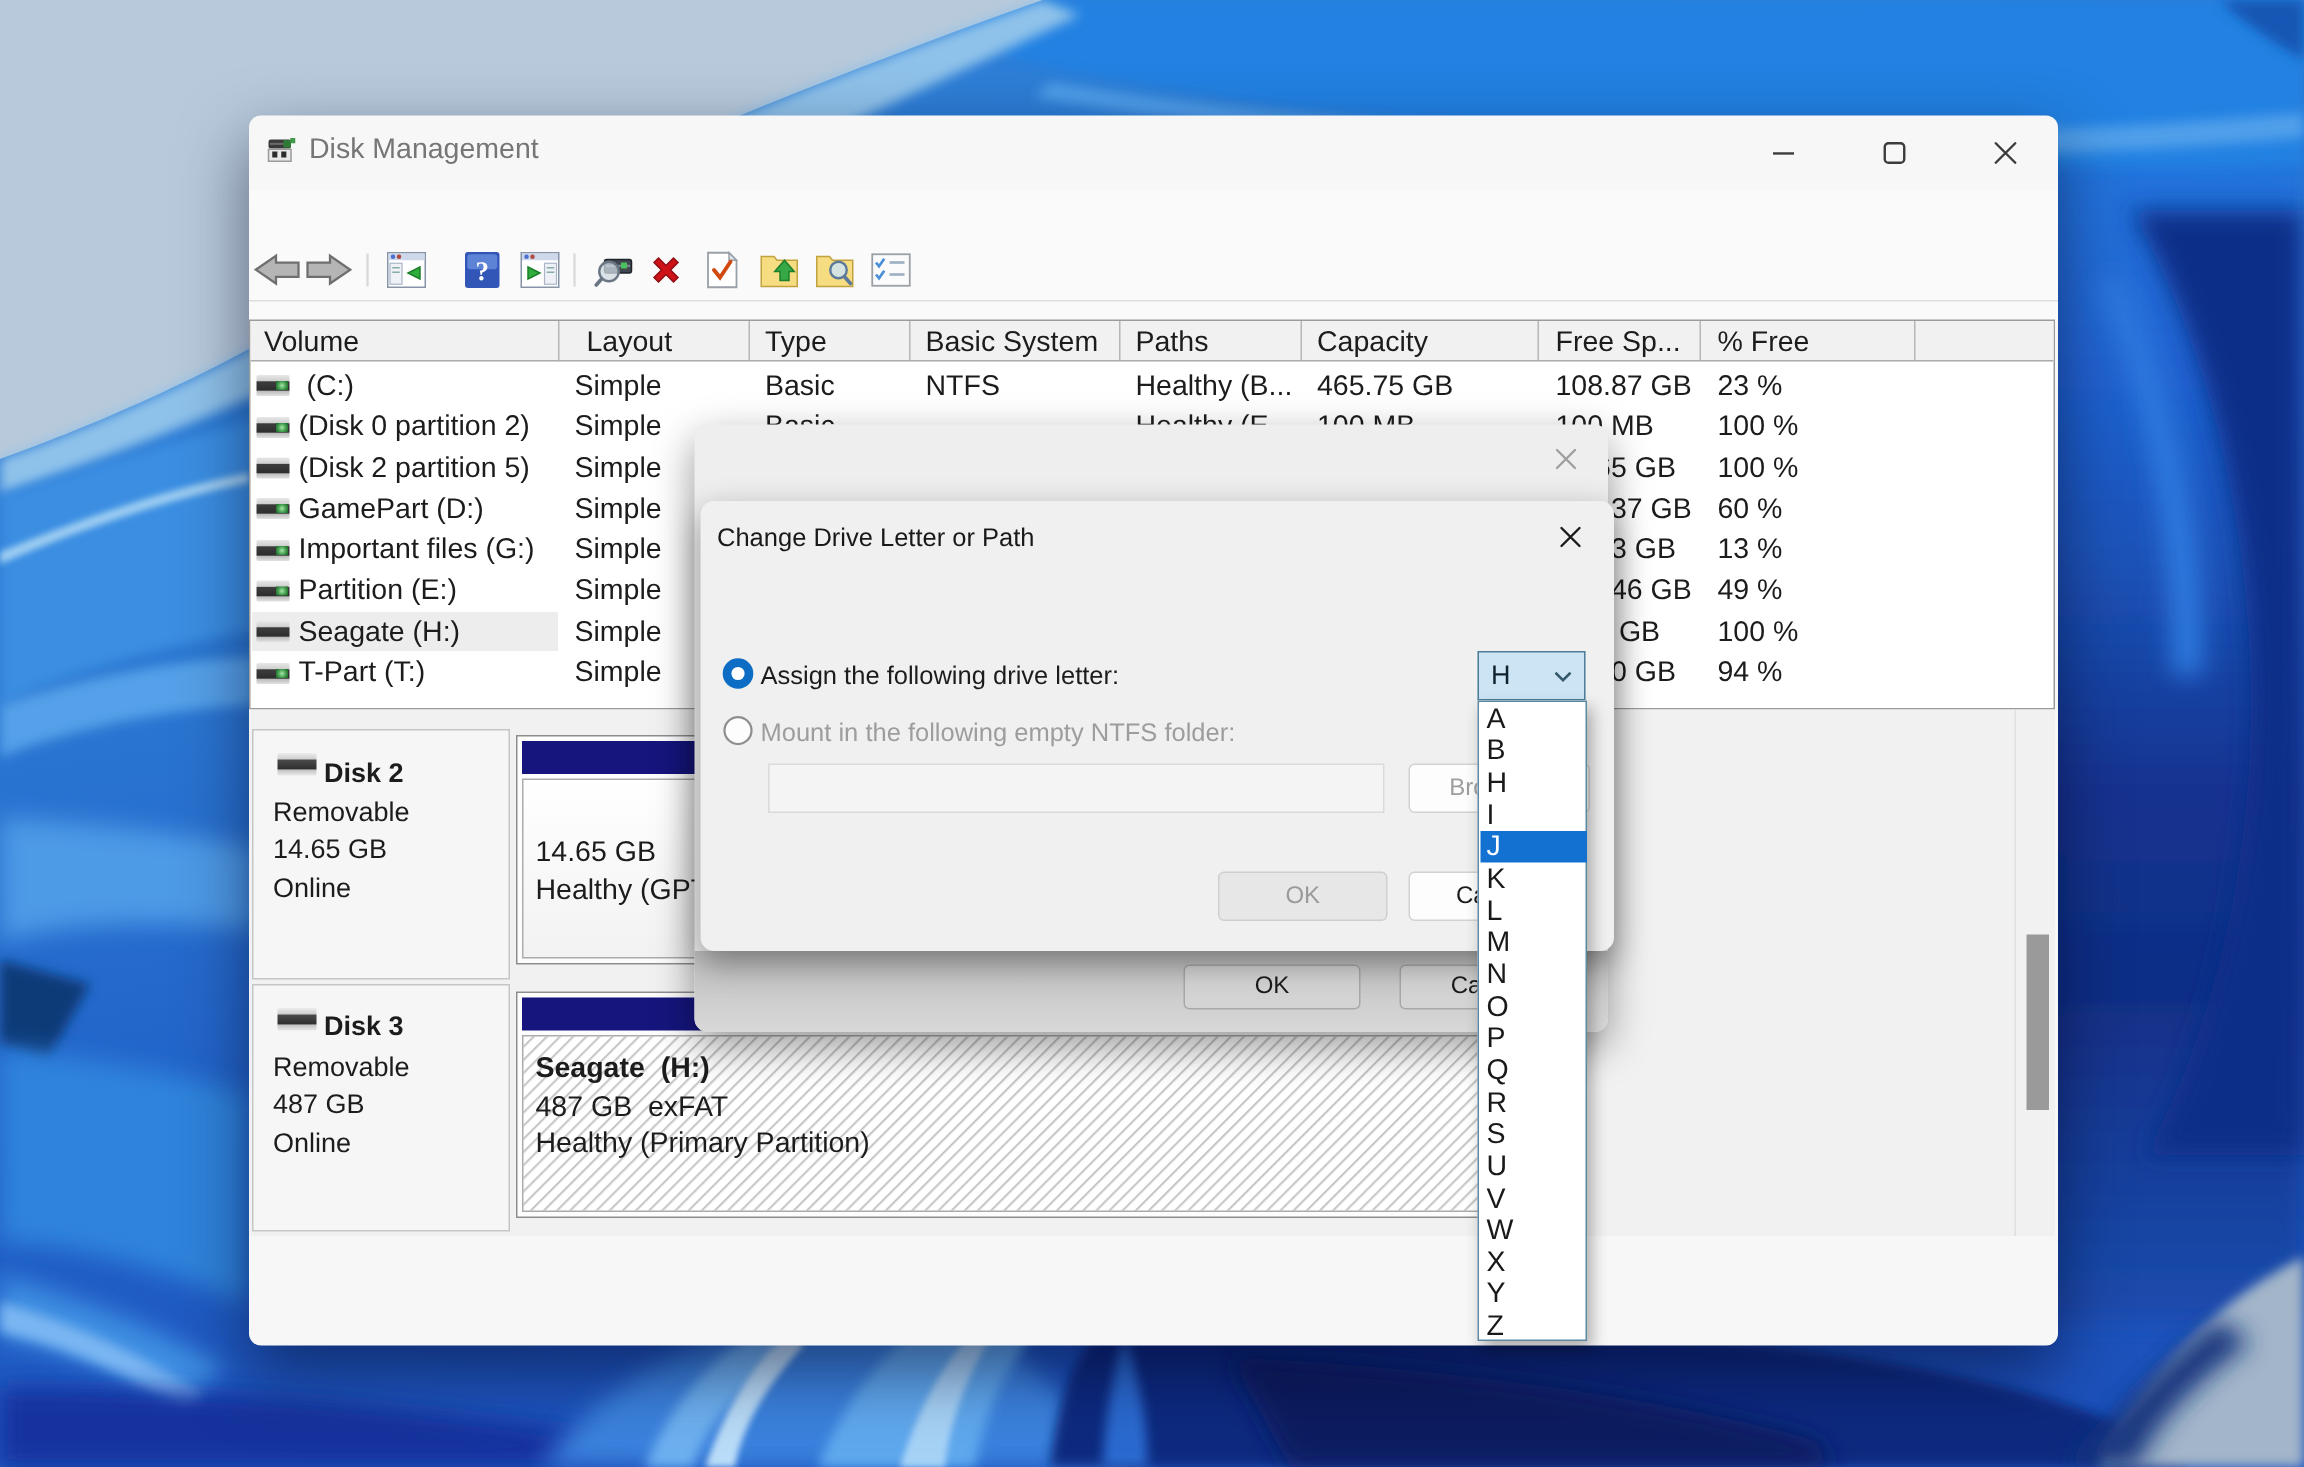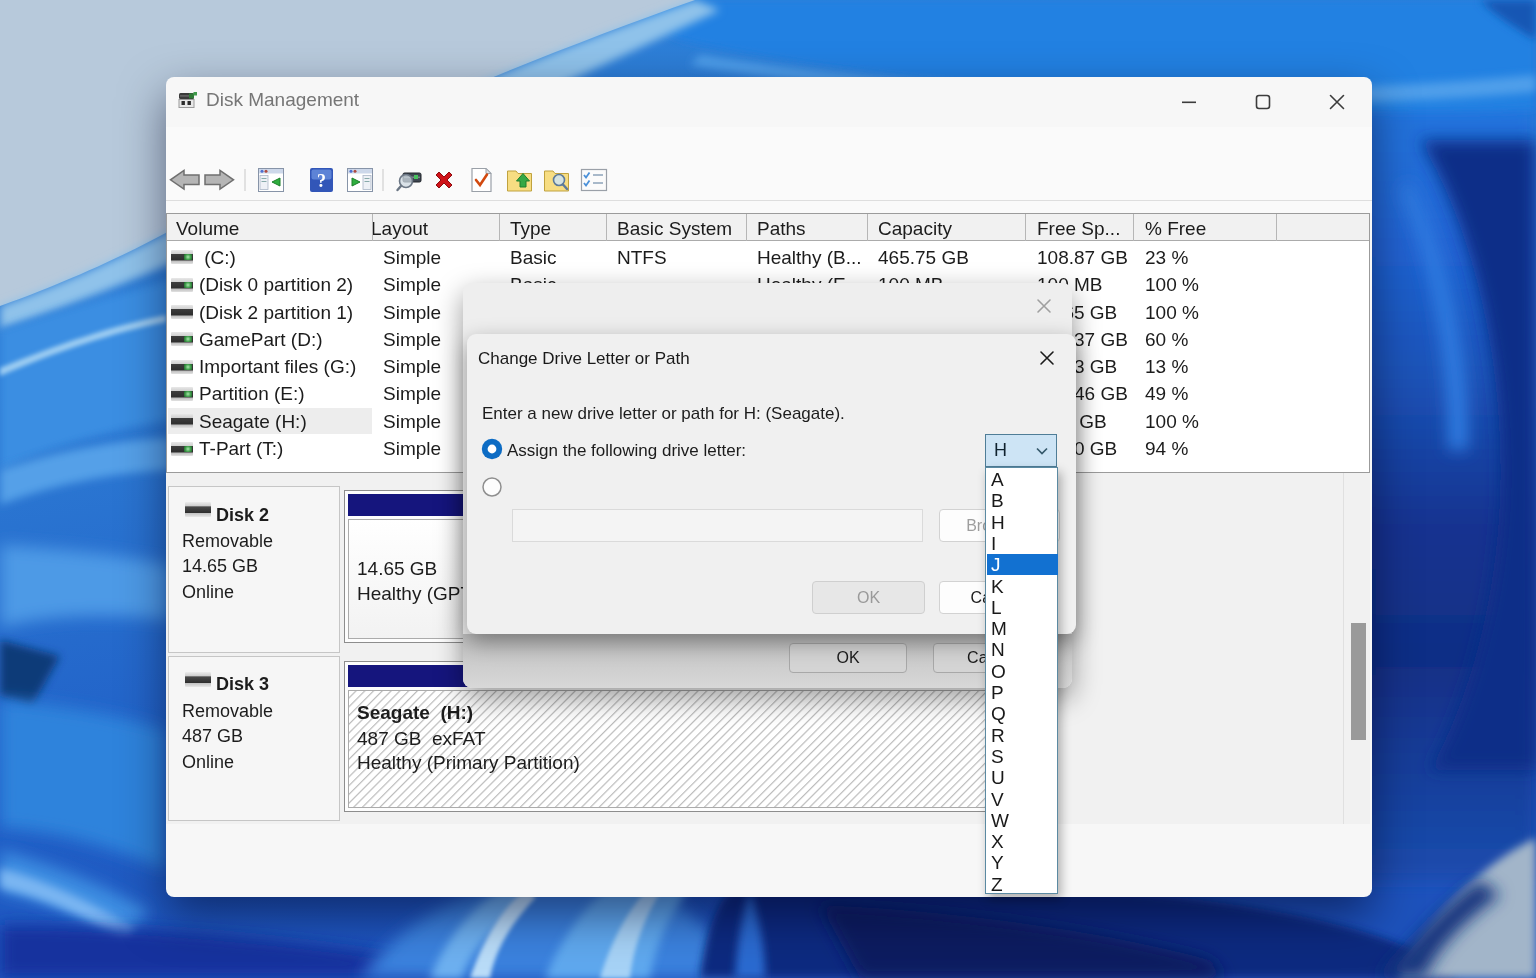--- a/index.html
+++ b/index.html
@@ -179,21 +179,21 @@
         <path d="M3,14 L5,16.5 L8.5,11.5" fill="none" stroke="#4a90d9" stroke-width="1.8"></path>
         <line x1="12" y1="6" x2="22" y2="6" stroke="#9fb2c4" stroke-width="1.8"></line>
         <line x1="12" y1="14" x2="22" y2="14" stroke="#9fb2c4" stroke-width="1.8"></line>
       </g>
     </svg>
   </div>
 
   <div class="abs" style="left:0;top:136px;width:1204px;height:260px;background:#fff;border:1px solid #9b9b9b">
     <div class="abs" style="left:0;top:0;width:1202px;height:27px;background:#f1f1f1;border-bottom:1px solid #ababab">
       <div class="abs t16" style="left:9px;top:4px">Volume</div>
-      <div class="abs t16" style="left:204px;top:4px">Layout</div>
+      <div class="abs t16" style="left:224px;top:4px">Layout</div>
       <div class="abs t16" style="left:343px;top:4px">Type</div>
       <div class="abs t16" style="left:450px;top:4px">Basic System</div>
       <div class="abs t16" style="left:590px;top:4px">Paths</div>
       <div class="abs t16" style="left:711px;top:4px">Capacity</div>
       <div class="abs t16" style="left:870px;top:4px">Free Sp...</div>
       <div class="abs t16" style="left:978px;top:4px">% Free</div>
       <div class="abs" style="left:205px;top:0;width:1px;height:27px;background:#b6b6b6"></div>
       <div class="abs" style="left:332px;top:0;width:1px;height:27px;background:#b6b6b6"></div>
       <div class="abs" style="left:439px;top:0;width:1px;height:27px;background:#b6b6b6"></div>
       <div class="abs" style="left:579px;top:0;width:1px;height:27px;background:#b6b6b6"></div>
@@ -218,21 +218,21 @@
           <div class="abs" style="right:1px;top:4px;width:8px;height:6px;background:radial-gradient(circle at 50% 50%, #a5e8a8 0%, #3f9a4a 55%, #1d5c28 100%)"></div>
         </div>
         <div class="abs t16" style="left:32px;top:60.2px">(Disk 0 partition 2)</div>
         <div class="abs t16" style="left:216px;top:60.2px">Simple</div>
         <div class="abs t16" style="left:343px;top:60.2px">Basic</div>
         <div class="abs t16" style="left:590px;top:60.2px">Healthy (E...</div>
         <div class="abs t16" style="left:711px;top:60.2px">100 MB</div>
         <div class="abs t16" style="left:870px;top:60.2px">100 MB</div>
         <div class="abs t16" style="left:978px;top:60.2px">100 %</div>
         <div class="abs" style="left:4px;top:91px;width:22px;height:14px;background:linear-gradient(#e8e8e8 0%,#cfcfcf 28%,#3c3c3c 32%,#2e2e2e 72%,#bdbdbd 78%,#e2e2e2 100%);border-radius:1px"></div>
-        <div class="abs t16" style="left:32px;top:87.5px">(Disk 2 partition 1)</div>
+        <div class="abs t16" style="left:32px;top:87.5px">(Disk 2 partition 5)</div>
         <div class="abs t16" style="left:216px;top:87.5px">Simple</div>
         <div class="abs t16" style="left:343px;top:87.5px">Basic</div>
         <div class="abs t16" style="left:590px;top:87.5px">Healthy (E...</div>
         <div class="abs t16" style="left:711px;top:87.5px">14.65 GB</div>
         <div class="abs t16" style="left:870px;top:87.5px">12.65 GB</div>
         <div class="abs t16" style="left:978px;top:87.5px">100 %</div>
         <div class="abs" style="left:4px;top:118.30000000000001px;width:22px;height:14px;background:linear-gradient(#e8e8e8 0%,#cfcfcf 28%,#3c3c3c 32%,#2e2e2e 72%,#bdbdbd 78%,#e2e2e2 100%);border-radius:1px">
           <div class="abs" style="right:1px;top:4px;width:8px;height:6px;background:radial-gradient(circle at 50% 50%, #a5e8a8 0%, #3f9a4a 55%, #1d5c28 100%)"></div>
         </div>
         <div class="abs t16" style="left:32px;top:114.80000000000001px">GamePart (D:)</div>
@@ -336,29 +336,29 @@
   <div class="abs" style="left:0;top:351px;width:609px;height:54px;background:linear-gradient(#bfbfbf,#d8d8d8);border-radius:0 0 9px 9px"></div>
   <div class="abs" style="left:326px;top:360px;width:118px;height:30px;background:#d4d4d4;border:1px solid #a8a8a8;border-radius:4px;font-size:16px;color:#1b1b1b;text-align:center;line-height:28px">OK</div>
   <div class="abs" style="left:470px;top:360px;width:118px;height:30px;background:#d4d4d4;border:1px solid #a8a8a8;border-radius:4px;font-size:16px;color:#1b1b1b;text-align:center;line-height:28px">Cancel</div>
 </div>
 
 <div class="abs" style="left:467px;top:334px;width:609px;height:300px;background:#f0f0f0;border-radius:9px;box-shadow:0 8px 22px rgba(0,0,0,.38)">
   <div class="abs" style="left:11px;top:15px;font-size:17px;color:#191919;white-space:nowrap">Change Drive Letter or Path</div>
   <svg class="abs" style="left:569px;top:13px" width="22" height="22" viewBox="0 0 22 22">
       <path d="M5,5 L17,17 M17,5 L5,17" stroke="#1b1b1b" stroke-width="1.6" stroke-linecap="round"></path>
     </svg>
-  <div class="abs d17" style="left:15px;top:70px">Enter a new drive letter or path for H: (Seagate).</div>
   <svg class="abs" style="left:14px;top:104px" width="22" height="22" viewBox="0 0 22 22">
     <circle cx="11" cy="11" r="10.2" fill="#0d6cc4"></circle>
     <circle cx="11" cy="11" r="4.4" fill="#fff"></circle>
   </svg>
   <div class="abs d17" style="left:40px;top:107px">Assign the following drive letter:</div>
   <svg class="abs" style="left:15px;top:143px" width="20" height="20" viewBox="0 0 20 20">
     <circle cx="10" cy="10" r="9" fill="#fdfdfd" stroke="#8f8f8f" stroke-width="1.5"></circle>
   </svg>
+  <div class="abs d17 gray" style="left:40px;top:145px">Mount in the following empty NTFS folder:</div>
   <div class="abs" style="left:45px;top:175px;width:411px;height:33px;background:#f4f4f4;border:1px solid #dadada"></div>
   <div class="abs" style="left:472px;top:175px;width:121px;height:33px;background:#fdfdfd;border:1px solid #d2d2d2;border-radius:4px;font-size:16px;color:#9e9e9e;text-align:center;line-height:31px">Browse...</div>
   <div class="abs" style="left:345px;top:247px;width:113px;height:33px;background:#e7e7e7;border:1px solid #cfcfcf;border-radius:4px;font-size:16px;color:#9a9a9a;text-align:center;line-height:31px">OK</div>
   <div class="abs" style="left:472px;top:247px;width:113px;height:33px;background:#fdfdfd;border:1px solid #d2d2d2;border-radius:4px;font-size:16px;color:#1b1b1b;text-align:center;line-height:31px">Cancel</div>
 
   <div class="abs" style="left:518px;top:100px;width:72px;height:33px;background:#cde4f5;border:1.5px solid #4f7d97">
     <div class="abs" style="left:8px;top:5px;font-size:18px;color:#10222e">H</div>
     <svg class="abs" style="left:48px;top:10px" width="16" height="12" viewBox="0 0 16 12">
         <path d="M3,3.5 L8,8.5 L13,3.5" fill="none" stroke="#35596b" stroke-width="1.7"></path>
       </svg>

